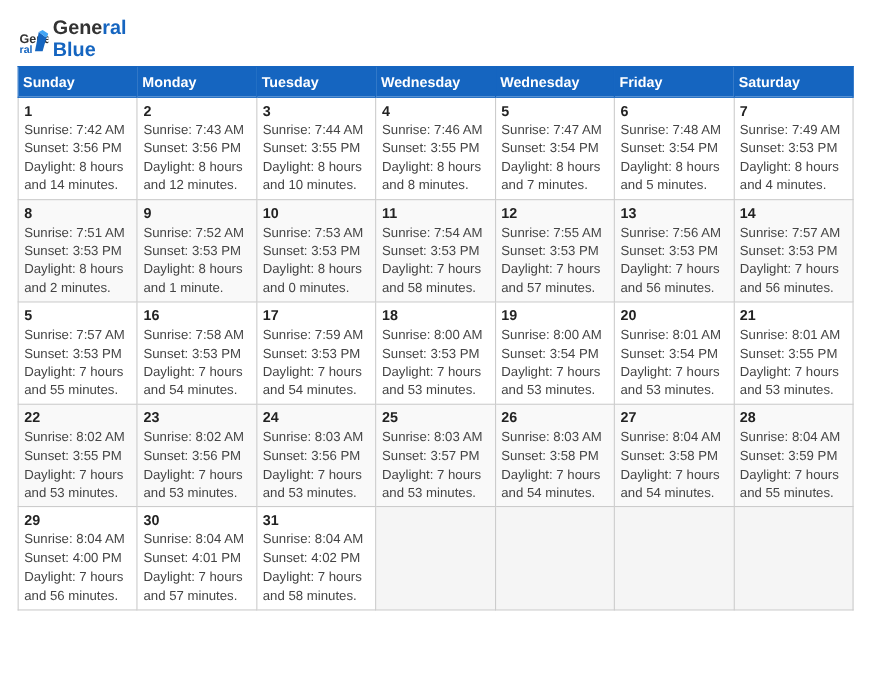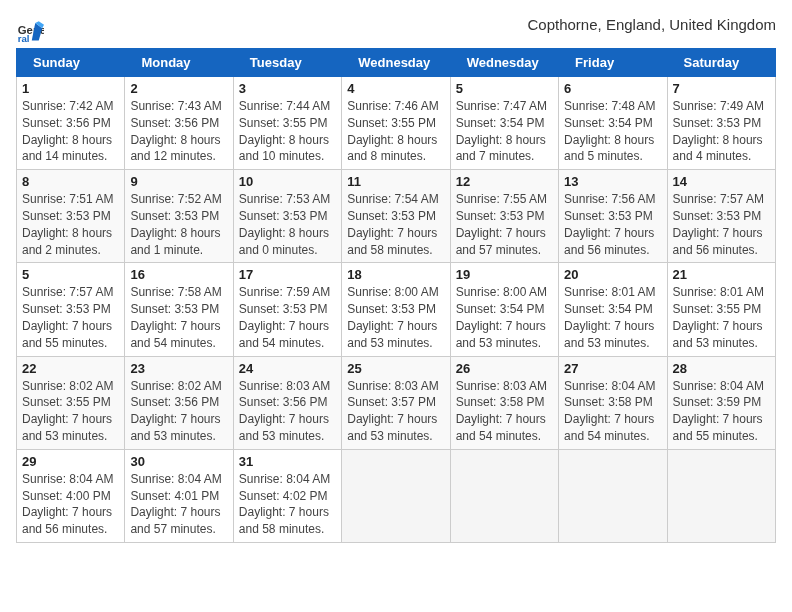--- a/index.html
+++ b/index.html
@@ -48,21 +48,21 @@
       font-weight: normal;
     }
     table {
       width: 100%;
       border-collapse: collapse;
       font-size: 11px;
     }
     thead tr th {
       background-color: #1565c0;
       color: #fff;
-      padding: 6px 16px;
+      padding: 6px 4px;
       text-align: left;
       font-size: 13px;
       font-weight: bold;
       border: 1px solid #1565c0;
     }
     tbody tr td {
       border: 1px solid #ccc;
       padding: 4px 5px;
       vertical-align: top;
       background: #fff;
@@ -92,23 +92,26 @@
 <body>
 
 <div class="header-area">
   <div class="logo">
     <svg class="logo-icon" viewBox="0 0 32 32">
       <text x="2" y="20" font-size="13" font-weight="bold" fill="#333">Gene</text>
       <text x="2" y="30" font-size="11" font-weight="bold" fill="#1565c0">ral</text>
       <polygon points="22,8 30,14 26,28 18,28" fill="#1565c0"></polygon>
       <polygon points="26,6 32,10 30,14 22,8" fill="#42a5f5"></polygon>
     </svg>
+    <div class="logo-text">
+      <div>Gene<span>ral</span></div>
+      <div style="color:#1565c0">Blue</div>
+    </div>
   </div>
   <div class="title-area">
-    <div class="calendar-subtitle">Copthorne, England, United Kingdom</div>
   </div>
 </div>
 
 <table>
   <thead>
     <tr id="header-row">
         <th>Sunday</th>
         <th>Monday</th>
         <th>Tuesday</th>
         <th>Wednesday</th>

